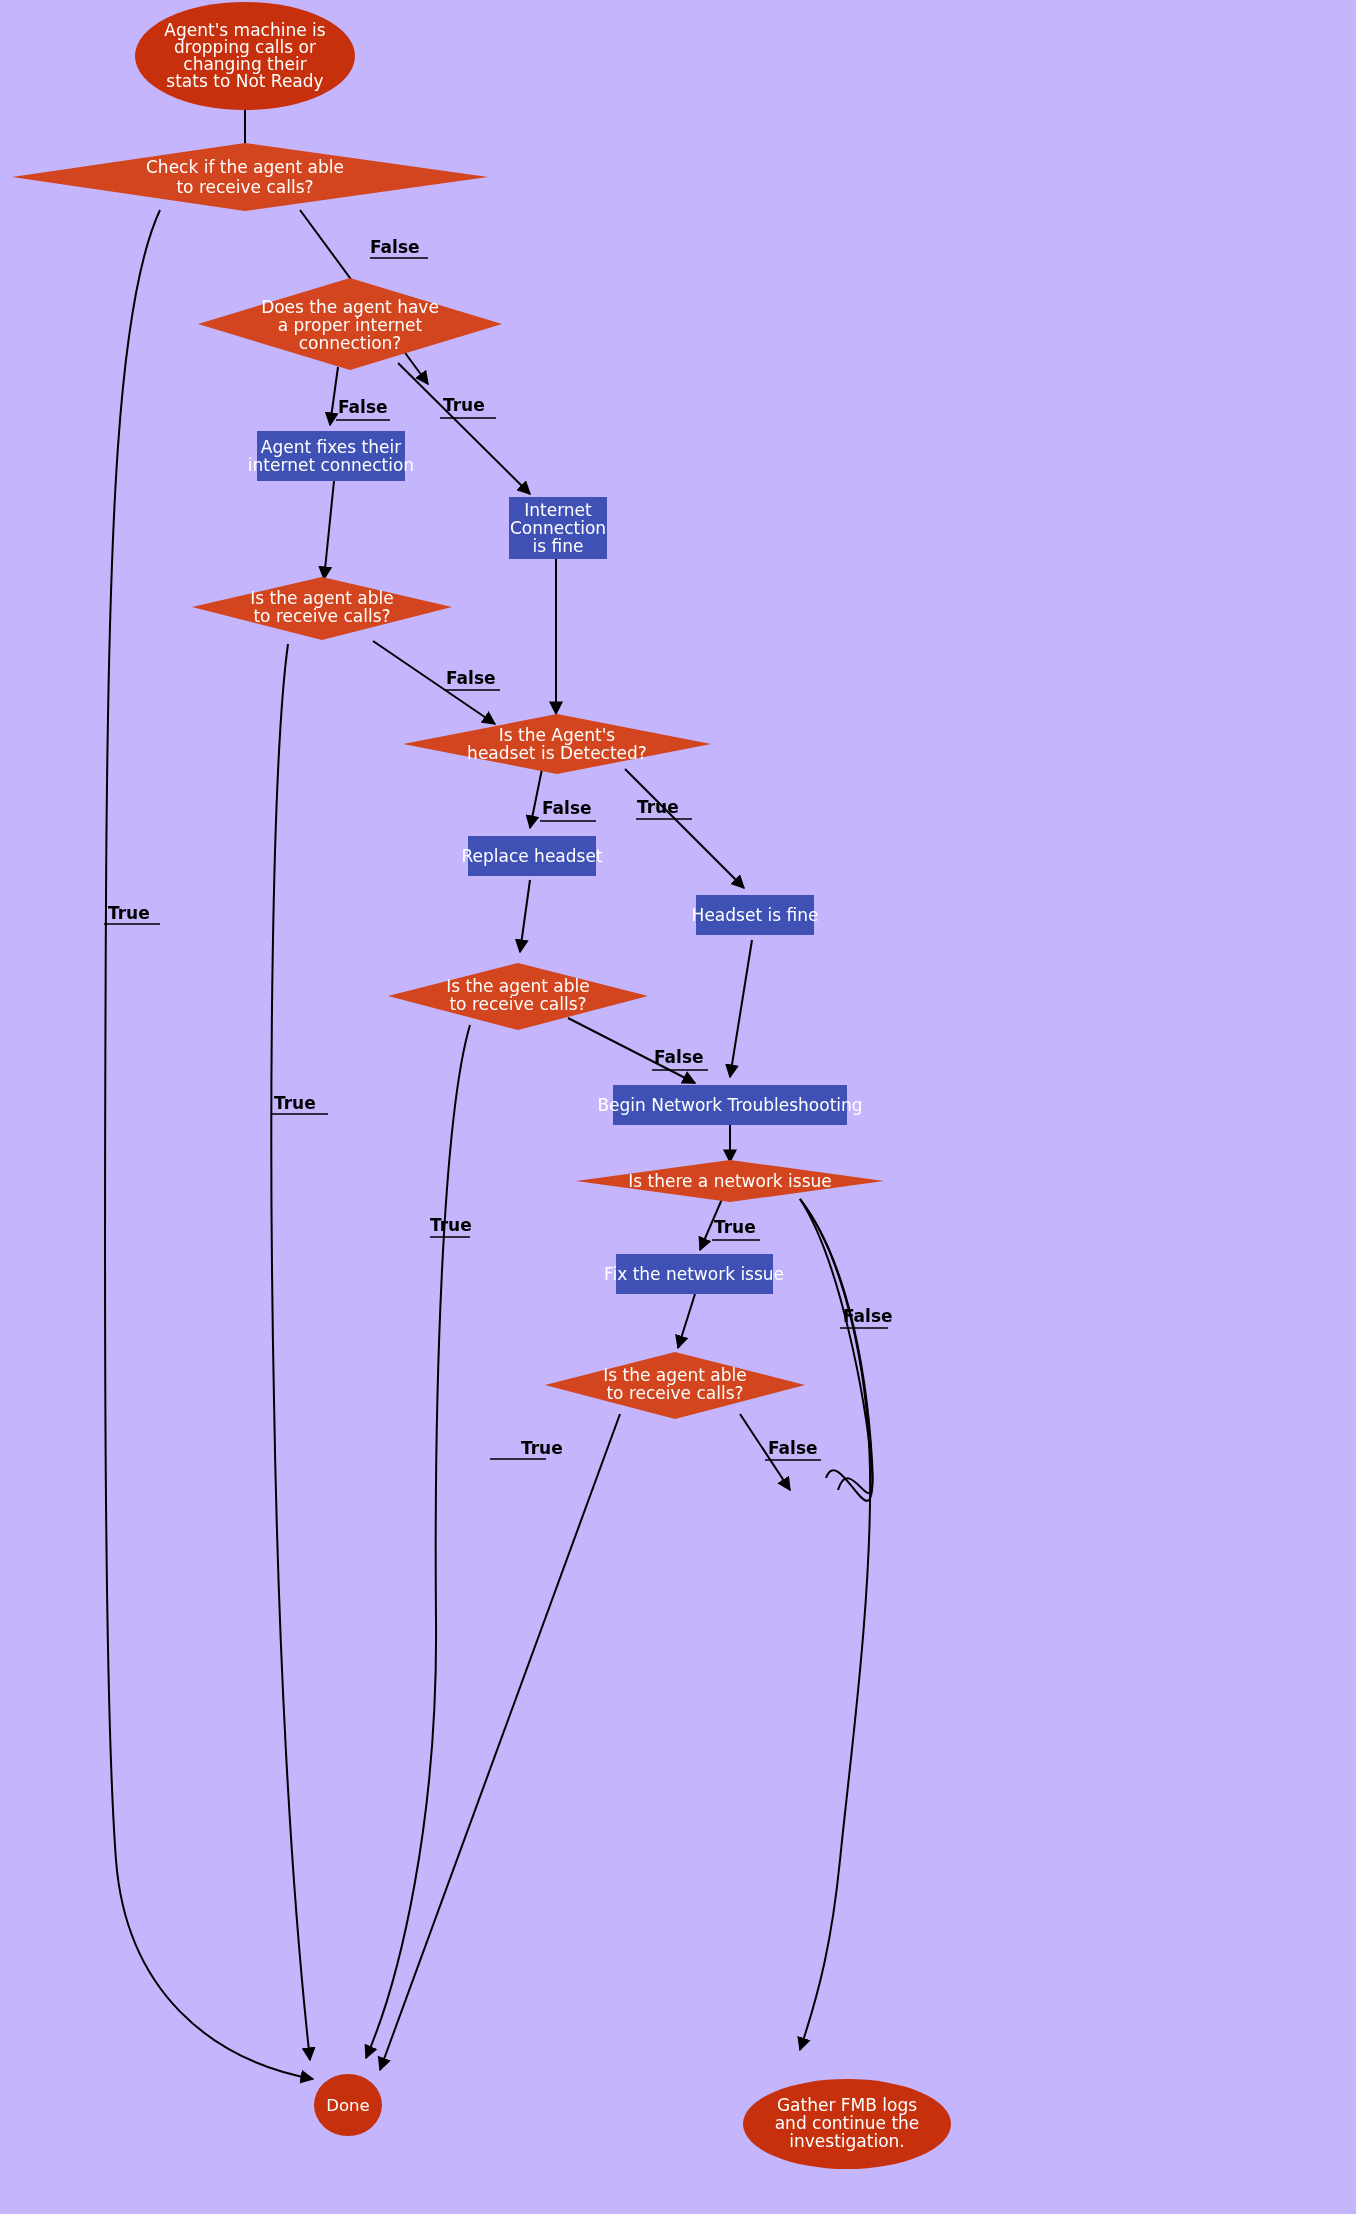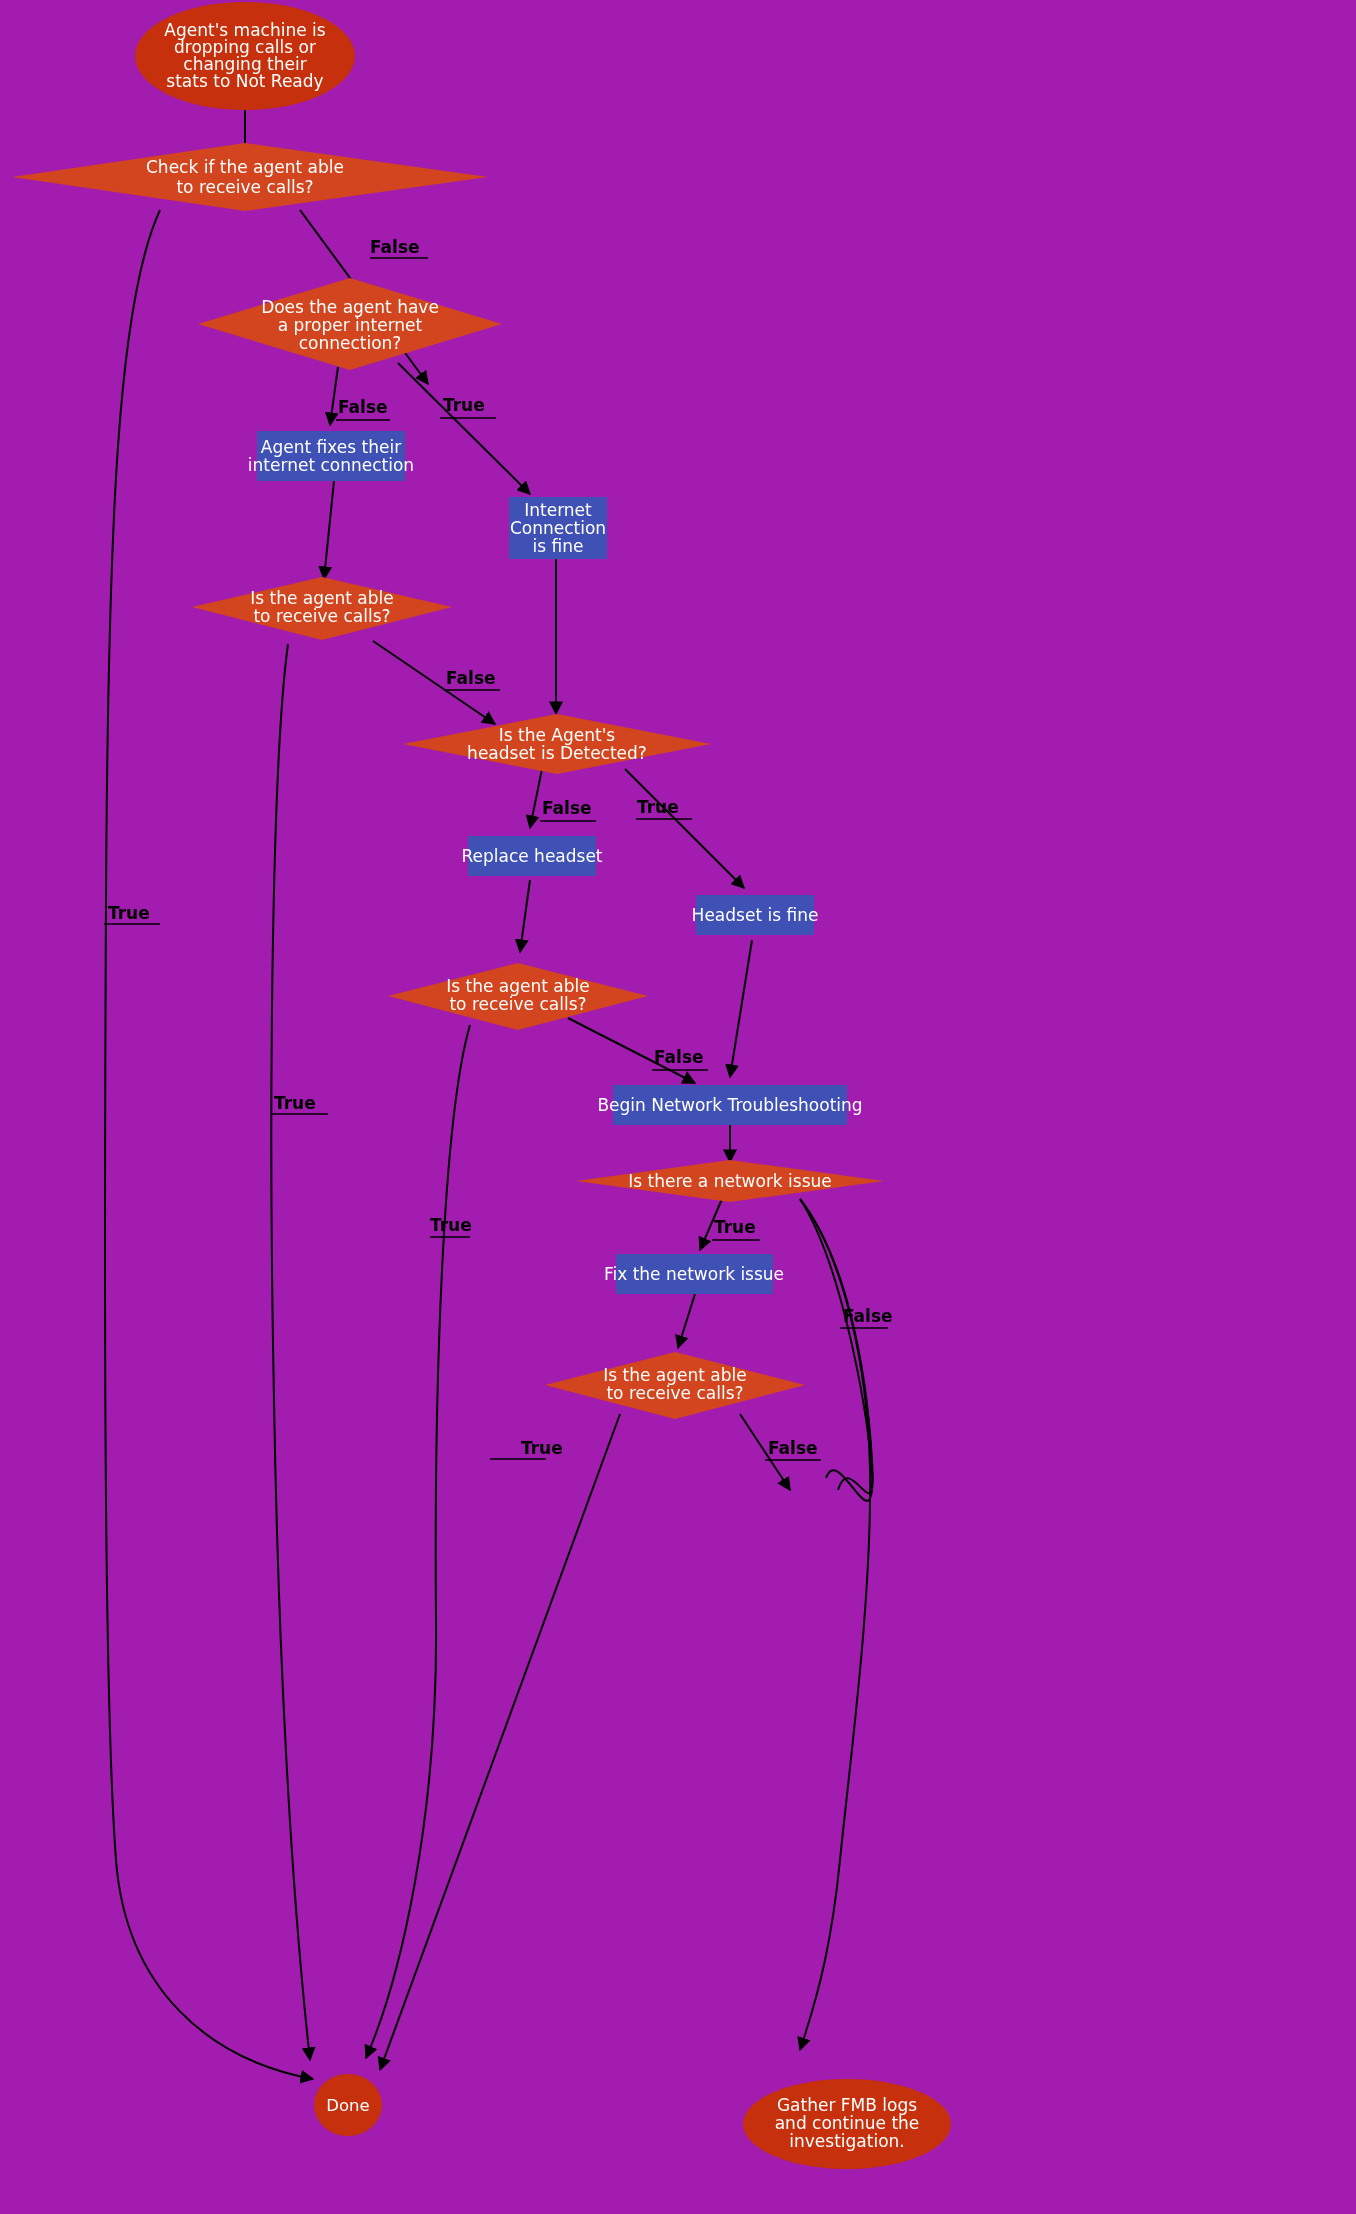--- a/index.html
+++ b/index.html
@@ -10,21 +10,21 @@
   body {
     width: 1356px;
     height: 2214px;
     font-family: "DejaVu Sans", sans-serif;
     overflow: hidden;
   }
   #canvas {
     position: relative;
     width: 1356px;
     height: 2214px;
-    background: #a21caf;
+    background: #c4b5fd;
   }
   svg#flow {
     position: absolute;
     left: 0;
     top: 0;
     width: 1356px;
     height: 2214px;
     display: block;
   }
   .node-text {

